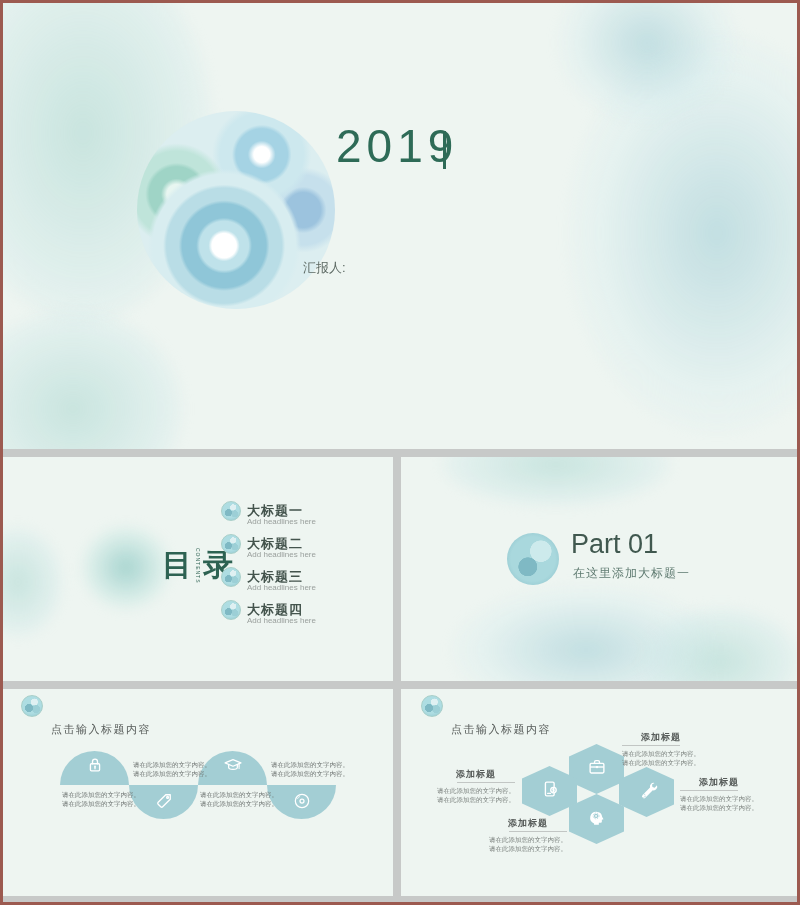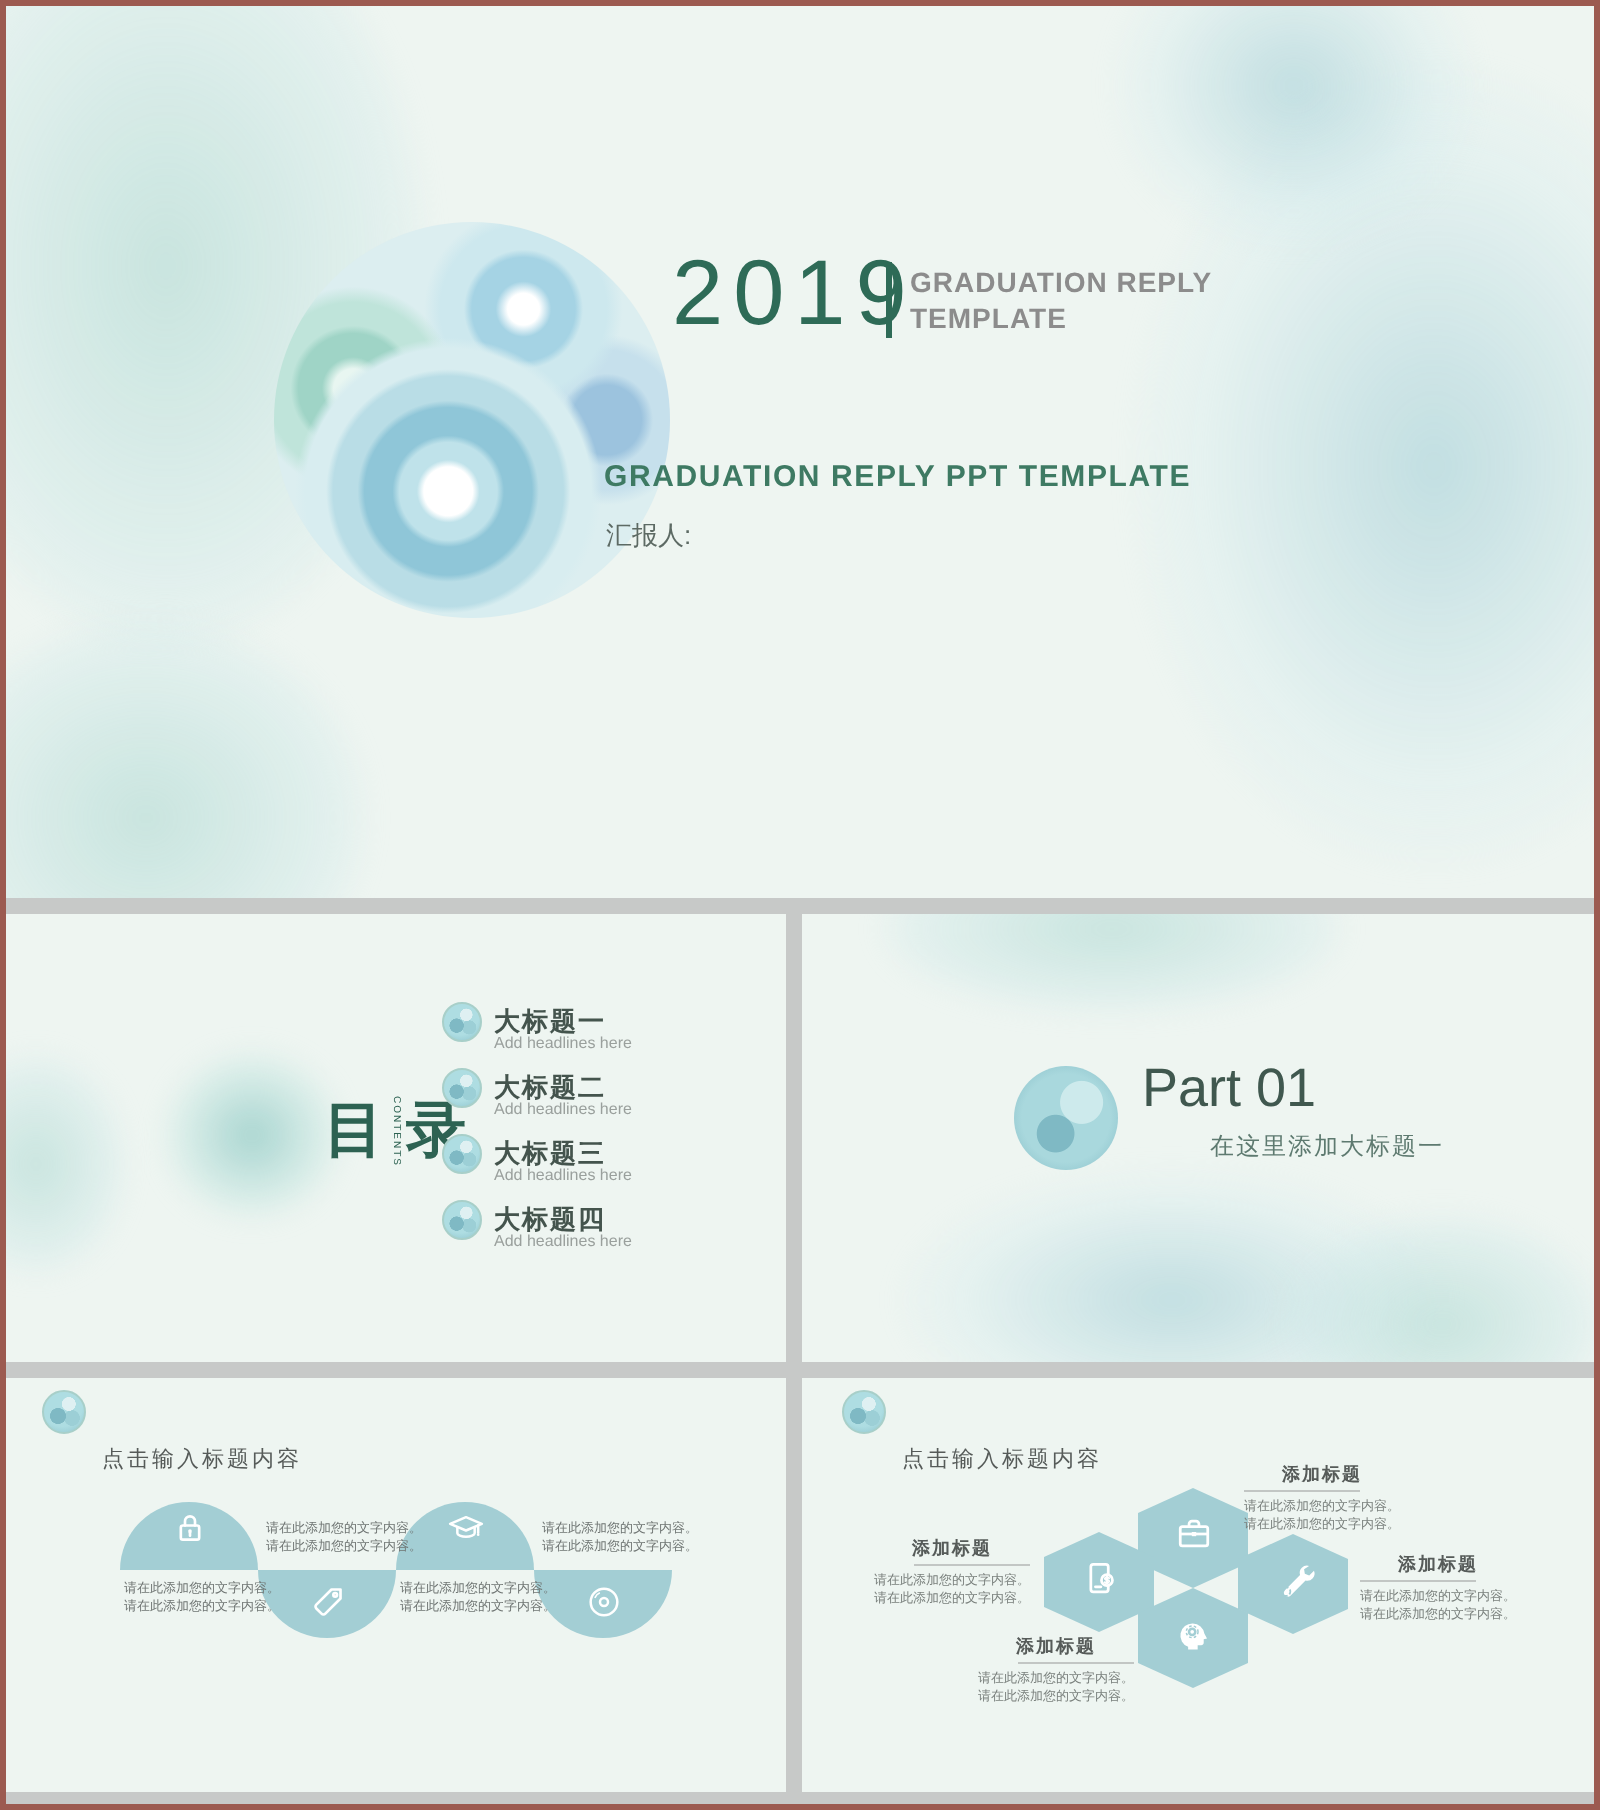--- a/index.html
+++ b/index.html
@@ -50,21 +50,21 @@
   .toc-item-title{position:absolute;left:244px;font-size:13px;font-weight:700;color:#44544d;letter-spacing:1px;}
   .toc-item-sub{position:absolute;left:244px;font-size:8px;color:#9aa09d;}
 
   
   .part-circle{position:absolute;left:106px;top:76px;width:52px;height:52px;border-radius:50%;
     background:
       radial-gradient(circle at 40% 65%, #7fb9c4 0 20%, rgba(0,0,0,0) 21%),
       radial-gradient(circle at 65% 35%, #cdeaec 0 22%, rgba(0,0,0,0) 23%),
       radial-gradient(circle at 50% 50%, #a9d8dd 0 60%, #84bcc6 100%);}
   .part-title{position:absolute;left:170px;top:72px;font-size:27px;font-weight:500;color:#40584f;}
-  .part-sub{position:absolute;left:172px;top:108px;font-size:12px;color:#5e7a70;letter-spacing:1px;margin-left:32px;}
+  .part-sub{position:absolute;left:172px;top:108px;font-size:12px;color:#5e7a70;letter-spacing:1px;}
 
   
   .hdr-circle{width:22px;height:22px;}
   .hdr-text{position:absolute;font-size:11px;font-weight:400;color:#565b59;letter-spacing:1.5px;margin-top:22px;}
 
   
   .dome{position:absolute;width:69px;height:34px;background:#a3ced4;display:flex;justify-content:center;}
   .dome-up{border-radius:50% 50% 0 0 / 100% 100% 0 0;align-items:flex-end;}
   .dome-down{border-radius:0 0 50% 50% / 0 0 100% 100%;align-items:flex-start;}
   .dome svg{margin:6px 0;}
@@ -87,25 +87,20 @@
 <div class="frame">
 
   <div class="slide" id="slide-cover">
     <div class="wc wc-a" style="left:-50px;top:-60px;width:260px;height:380px;"></div>
     <div class="wc wc-b" style="right:-70px;top:30px;width:300px;height:400px;"></div>
     <div class="wc wc-b" style="right:60px;top:-40px;width:180px;height:160px;"></div>
     <div class="wc wc-a" style="left:-40px;bottom:-60px;width:220px;height:200px;"></div>
     <div class="cover-circle"></div>
     <div class="cover-year">2019</div>
     <div class="cover-bar"></div>
-    <div class="cover-tagline">
-      <div>GRADUATION REPLY</div>
-      <div>TEMPLATE</div>
-    </div>
-    <div class="cover-sub">GRADUATION REPLY PPT TEMPLATE</div>
     <div class="cover-presenter">汇报人:</div>
   </div>
 
   <div class="slide" id="slide-toc">
     <div class="wc wc-c" style="left:78px;top:68px;width:90px;height:85px;"></div>
     <div class="wc wc-a" style="left:-30px;top:70px;width:90px;height:110px;"></div>
     <div class="toc-title">
       <span>目</span>
       <span class="toc-vert">CONTENTS</span>
       <span>录</span>

